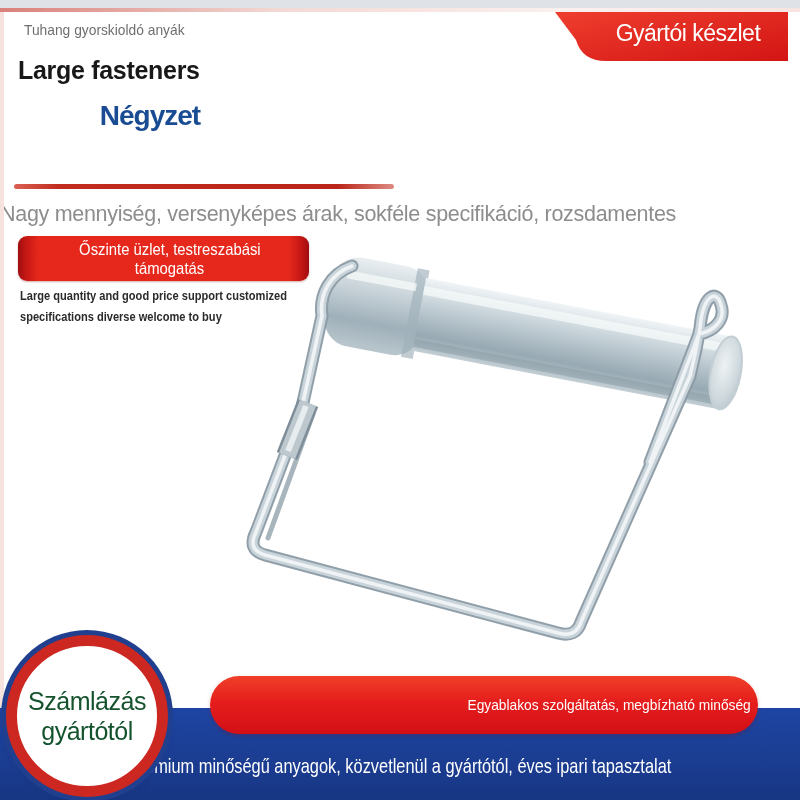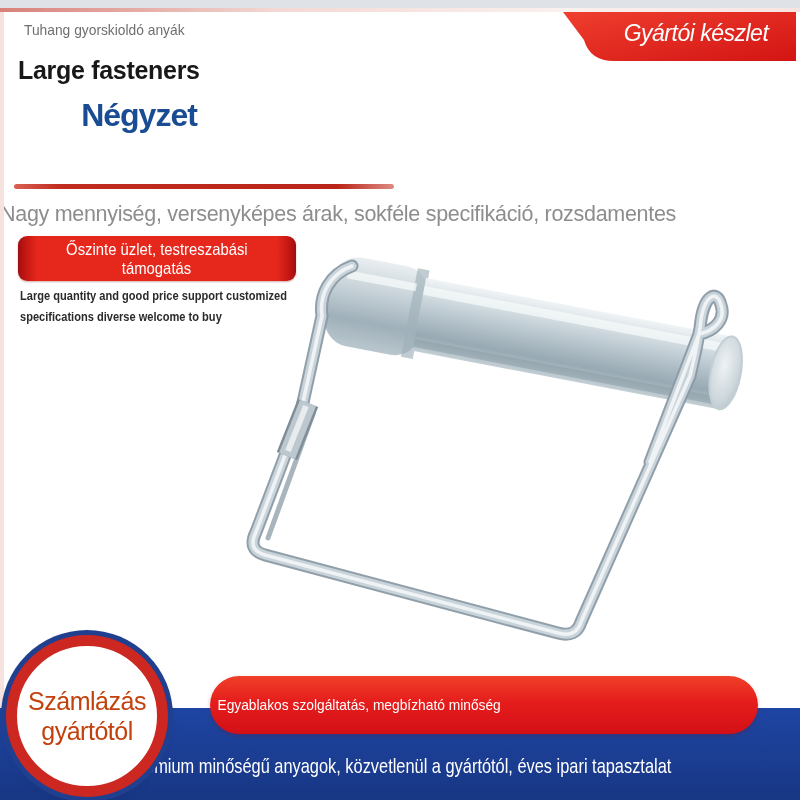--- a/index.html
+++ b/index.html
@@ -13,64 +13,64 @@
   
   .edge-left{left:0;top:0;width:4px;height:800px;background:#f6e3df;}
   .edge-top{left:0;top:0;width:800px;height:4px;
     background:linear-gradient(90deg,#d98079 0%,#f3d9d5 35%,#faf0ee 70%,#f7e4e1 100%);}
 
   
   .subtitle{left:24px;top:13px;font-size:15px;color:#6f6f6f;
     transform:scaleX(.92);transform-origin:left top;white-space:nowrap;}
   .brand{left:18px;top:48px;font-size:25px;font-weight:700;color:#181818;
     letter-spacing:-.3px;white-space:nowrap;}
-  .title{left:5px;top:88px;width:268px;text-align:center;color:#1a4c93;
-    font-size:32px;font-weight:600;line-height:39px;letter-spacing:-1px;}
+  .title{left:16px;top:88px;width:268px;text-align:center;color:#1a4c93;
+    font-size:28px;font-weight:600;line-height:39px;letter-spacing:-1px;}
 
   
-  .corner-badge{right:4px;top:0;width:244px;height:64px;font-style:italic;}
+  .corner-badge{right:12px;top:0;width:244px;height:64px;}
   .corner-badge svg{position:absolute;left:0;top:0;}
   .corner-badge .lbl{position:absolute;left:52px;right:8px;top:0;height:50px;
     display:flex;align-items:center;justify-content:center;color:#fff;
     font-size:23px;letter-spacing:-.5px;white-space:nowrap;}
 
   .red-line{left:14px;top:176px;width:380px;height:5px;border-radius:3px;
     background:linear-gradient(90deg,#da6054 0%,#c02c1e 12%,#b92518 85%,#de8c83 100%);}
 
   .tagline{left:0;top:194px;width:800px;text-align:left;color:#8d8d8d;
     font-size:21.5px;letter-spacing:-.3px;white-space:nowrap;}
 
   
   .ribbon{left:18px;top:228px;width:278px;height:45px;border-radius:9px;
     background:linear-gradient(90deg,#9e0e11 0%,#c21613 2.5%,#e6281c 7%,#e6281c 93%,#c21613 97.5%,#9e0e11 100%);
     color:#fff;display:flex;flex-direction:column;align-items:center;justify-content:center;
-    font-size:16.5px;line-height:19px;box-shadow:0 1px 2px rgba(120,20,10,.35);}
+    font-size:16.5px;line-height:19px;box-shadow:0 1px 2px rgba(120,20,10,.35);padding-left:13px;}
   .ribbon span{display:inline-block;transform:scaleX(.9);white-space:nowrap;}
 
   .english{left:20px;top:277px;color:#2b2b2b;font-size:13.5px;line-height:21px;font-weight:bold;}
   .english div{transform:scaleX(.82);transform-origin:left top;white-space:nowrap;}
 
   
   .product{left:180px;top:228px;width:620px;height:440px;}
 
   
   .invoice-circle{left:6px;top:627px;width:140px;height:140px;background:#fff;
     border:11px solid #cd2721;border-radius:50%;
     box-shadow:0 0 0 5px #20408f,0 3px 8px rgba(40,40,80,.25);
     display:flex;flex-direction:column;align-items:center;justify-content:center;
-    color:#c2410c;font-size:25px;line-height:30px;letter-spacing:-.5px;z-index:4;}
+    color:#14532d;font-size:25px;line-height:30px;letter-spacing:-.5px;z-index:4;}
 
   
   .band{left:0;top:700px;width:800px;height:92px;z-index:2;
     background:linear-gradient(180deg,#1e45a3 0%,#1b3d92 55%,#173683 100%);}
   .band-label{position:absolute;left:0;top:46px;width:800px;text-align:center;color:#ffffff;
     font-size:21px;white-space:nowrap;transform:scaleX(.78);transform-origin:center top;}
   .pill{left:210px;top:668px;width:548px;height:58px;border-radius:29px;z-index:3;
     background:linear-gradient(180deg,#f04029 0%,#e51d1c 45%,#d30f16 100%);
-    display:flex;align-items:center;justify-content:flex-start;color:#fff;
+    display:flex;align-items:center;justify-content:flex-end;color:#fff;
     font-size:14.5px;box-shadow:0 2px 4px rgba(140,10,10,.25);}
   .pill span{display:inline-block;transform:scaleX(.95);white-space:nowrap;}
   .strip{left:0;top:792px;width:800px;height:8px;background:#5c2158;z-index:5;}
 </style>
 </head>
 <body>
 
 <div id="stage">
 
   <div class="abs subtitle">Tuhang gyorskioldó anyák</div>

